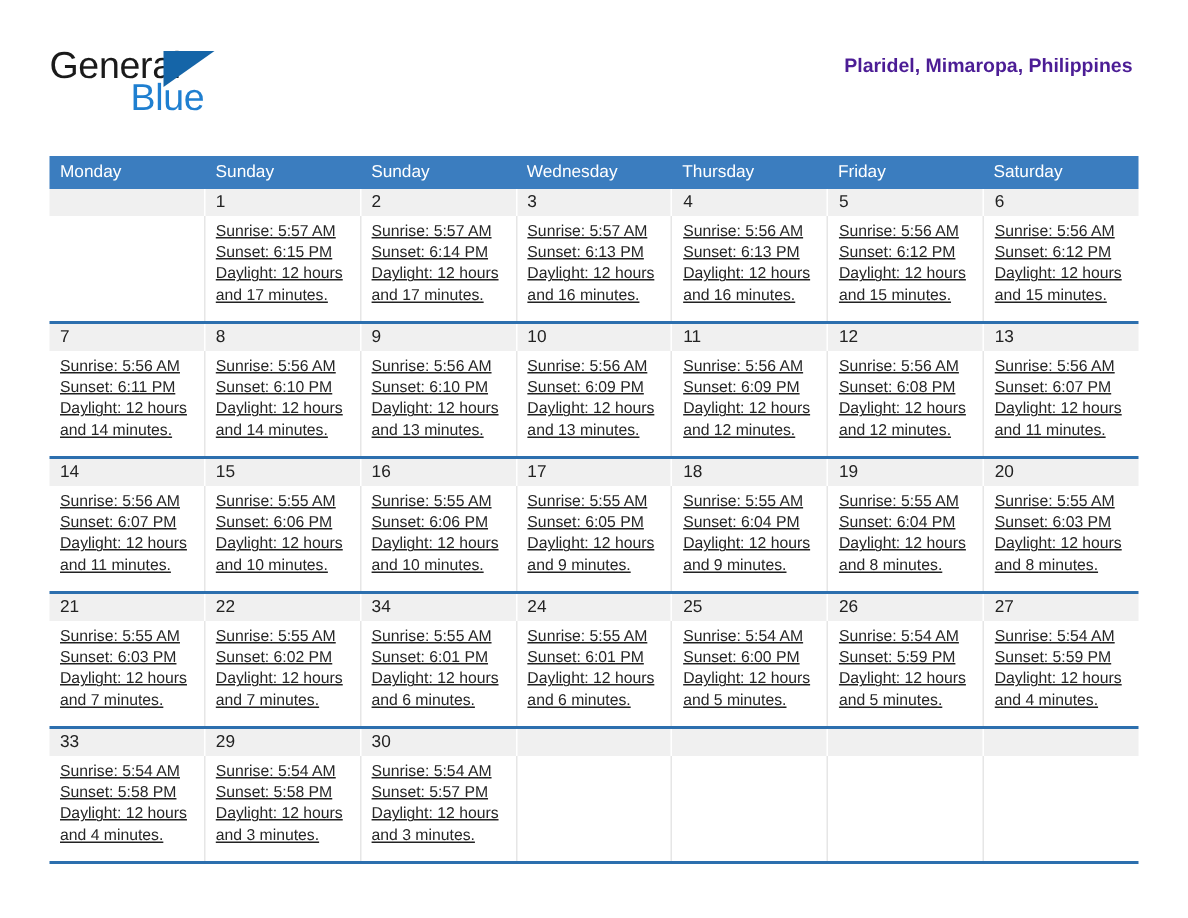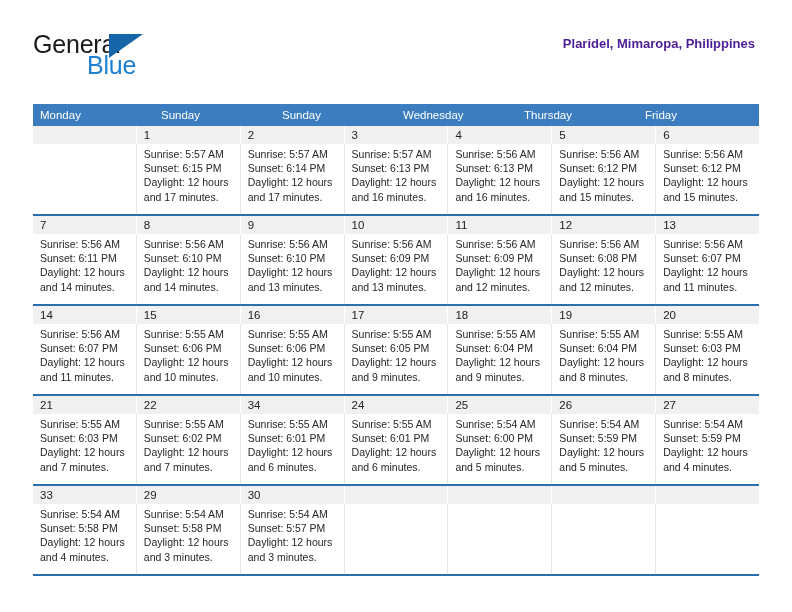--- a/index.html
+++ b/index.html
@@ -130,20 +130,21 @@
     line-height: 18px;
     color: #222222;
     border-right: 1px solid #ffffff;
   }
   .num-cell:last-child { border-right: none; }
   .num-cell.empty { color: transparent; }
 
   .info-row {
     display: flex;
     min-height: 70px;
+    text-decoration: underline;
   }
   .info-cell {
     flex: 1 1 0;
     box-sizing: border-box;
     padding: 3px 6px 4px 7px;
     font-size: 10.5px;
     line-height: 14.2px;
     color: #262626;
     border-right: 1px solid #e6e6e6;
   }
@@ -171,20 +172,21 @@
   </div>
 
   <div class="calendar">
     <div class="dow-row" id="dow-row">
         <div class="dow">Monday</div>
         <div class="dow">Sunday</div>
         <div class="dow">Sunday</div>
         <div class="dow">Wednesday</div>
         <div class="dow">Thursday</div>
         <div class="dow">Friday</div>
+        <div class="dow">Saturday</div>
       </div>
     <div id="weeks-container">
         <div class="week">
           <div class="num-row">
             <div class="num-cell empty"></div>
             <div class="num-cell">1</div>
             <div class="num-cell">2</div>
             <div class="num-cell">3</div>
             <div class="num-cell">4</div>
             <div class="num-cell">5</div>

